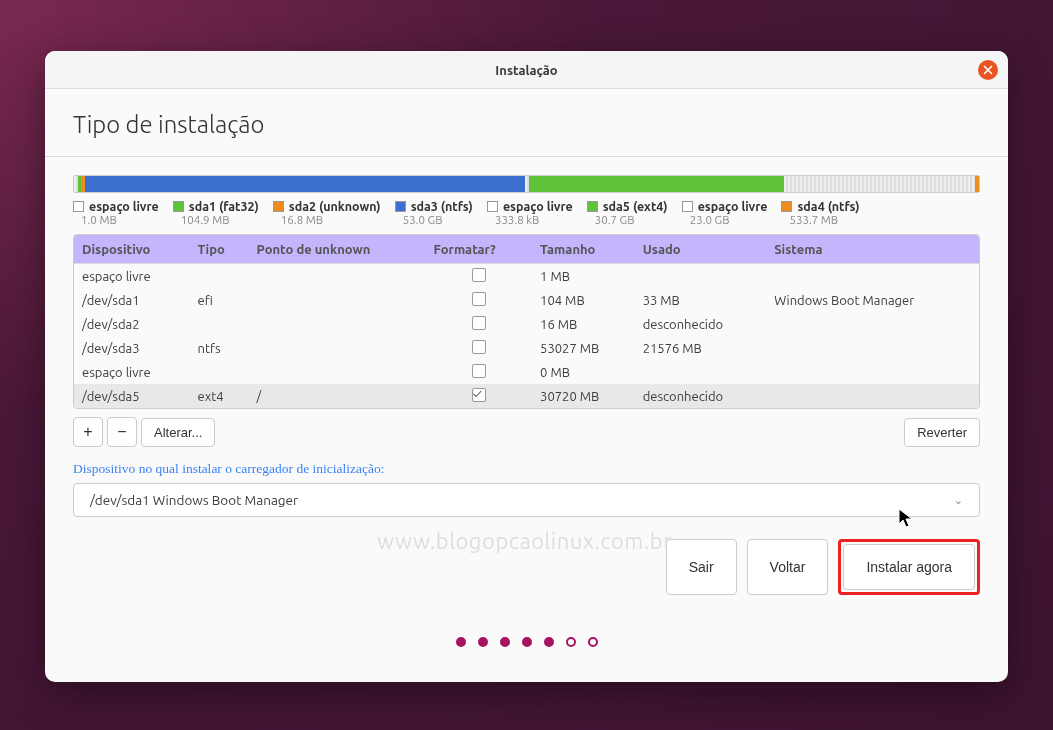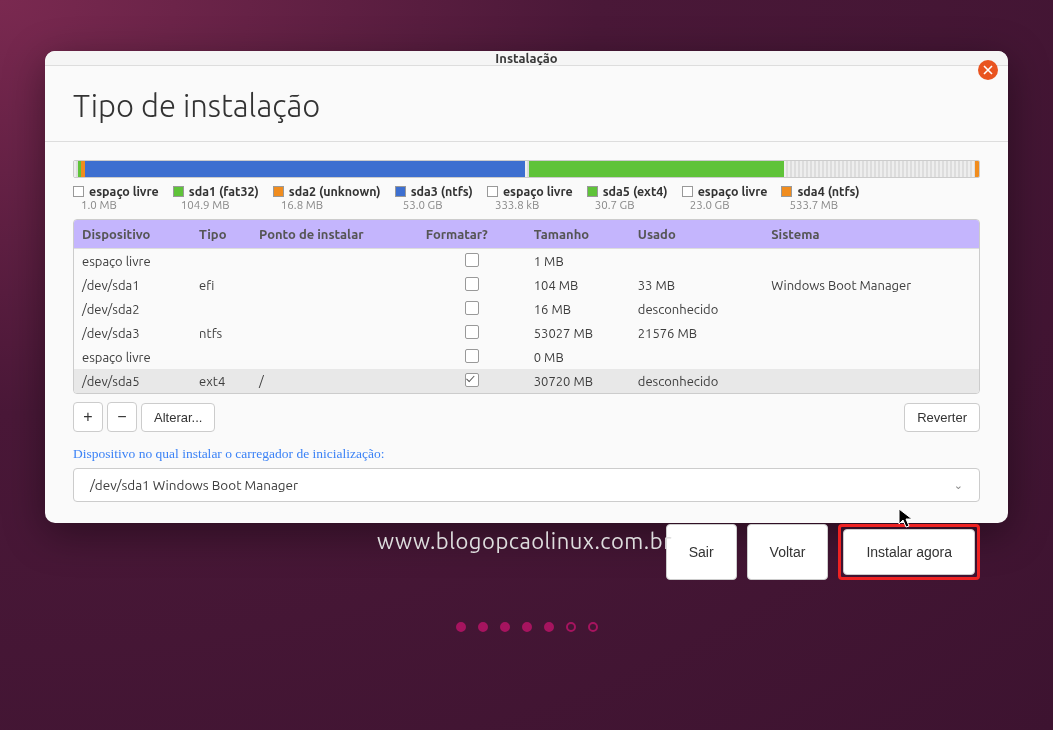--- a/index.html
+++ b/index.html
@@ -11,21 +11,21 @@
   font-size: 14px;
   color: #3d3d3d;
   position: relative;
   overflow: hidden;
 }
 .win {
   position: absolute;
   left: 45px;
   top: 51px;
   width: 963px;
-  height: 472px;
+  height: 631px;
   background: #fafafa;
   border-radius: 10px;
   box-shadow: 0 10px 40px rgba(0,0,0,0.4);
   display: flex;
   flex-direction: column;
 }
 .titlebar {
   height: 38px;
   display: flex;
   align-items: center;
@@ -36,21 +36,21 @@
   border-radius: 10px 10px 0 0;
 }
 .titlebar-text { font-weight: 600; font-size: 13px; color: #3a3a3a; }
 .close-btn {
   position: absolute; right: 10px; top: 9px;
   width: 20px; height: 20px; border-radius: 50%;
   background: #e95420; display: flex; align-items: center; justify-content: center;
   color: #fff; font-size: 11px; cursor: pointer;
 }
 .content { padding: 22px 28px 10px 28px; display: flex; flex-direction: column; flex: 1; }
-h1 { font-size: 31px; font-weight: 300; color: #333; margin-bottom: 18px; }
+h1 { font-size: 24px; font-weight: 300; color: #333; margin-bottom: 18px; }
 .hr { border: none; border-top: 1px solid #ddd; margin: 0 -28px 18px -28px; }
 .diskbar {
   height: 18px; width: 100%;
   display: flex; border: 1px solid #ccc; border-radius: 2px;
   overflow: hidden; margin-bottom: 6px;
 }
 .diskbar > div { height: 100%; }
 .legend { display: flex; gap: 4px; font-size: 12px; margin-bottom: 8px; flex-wrap: nowrap; }
 .legend-item { display: flex; flex-direction: column; padding-right: 10px; }
 .legend-top { display: flex; align-items: center; gap: 5px; white-space: nowrap; }
@@ -171,21 +171,21 @@
           <div class="legend-size">533.7 MB</div>
         </div>
       </div>
 
     <div class="table-wrap">
       <table>
         <thead>
           <tr>
             <th>Dispositivo</th>
             <th>Tipo</th>
-            <th>Ponto de instalar</th>
+            <th>Ponto de unknown</th>
             <th>Formatar?</th>
             <th>Tamanho</th>
             <th>Usado</th>
             <th>Sistema</th>
           </tr>
         </thead>
         <tbody id="tbody">
             <tr>
               <td>espaço livre</td>
               <td></td>

